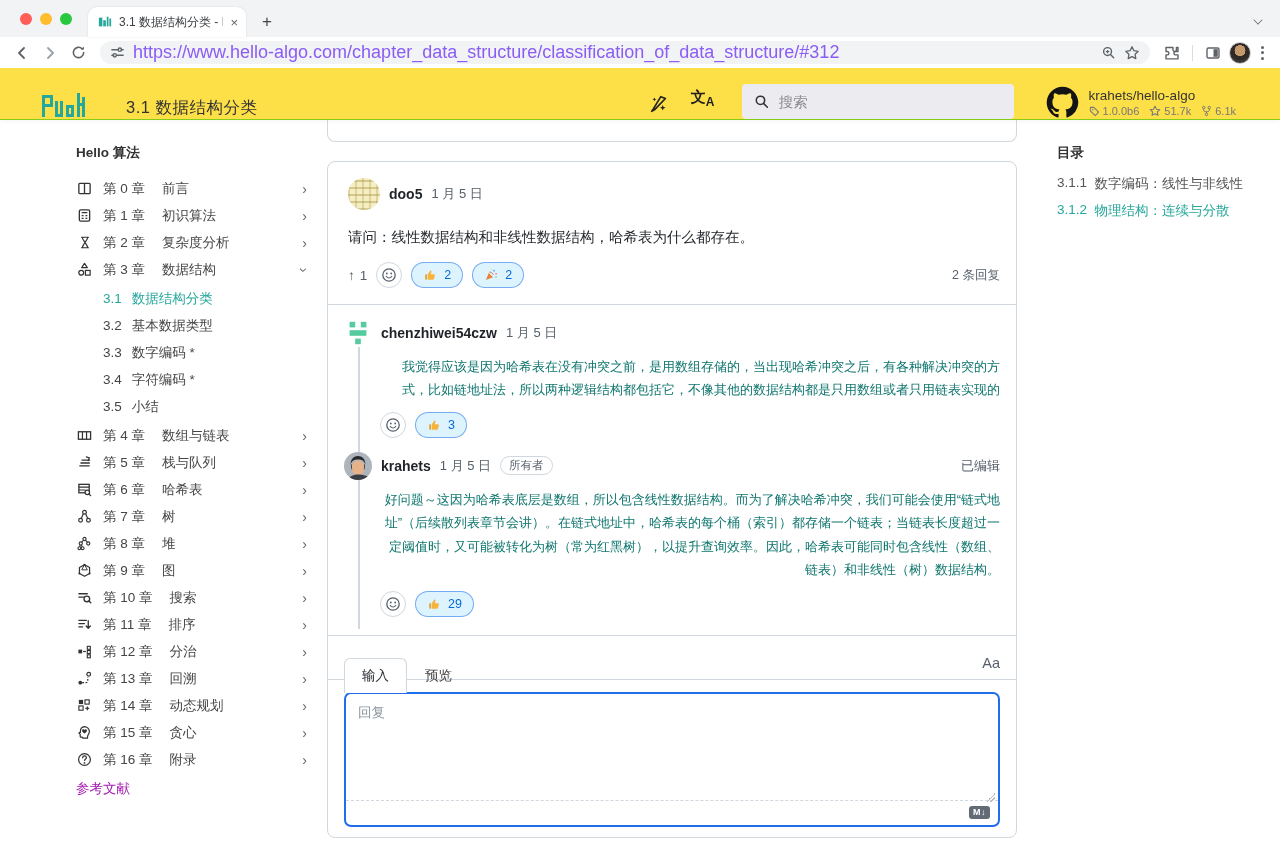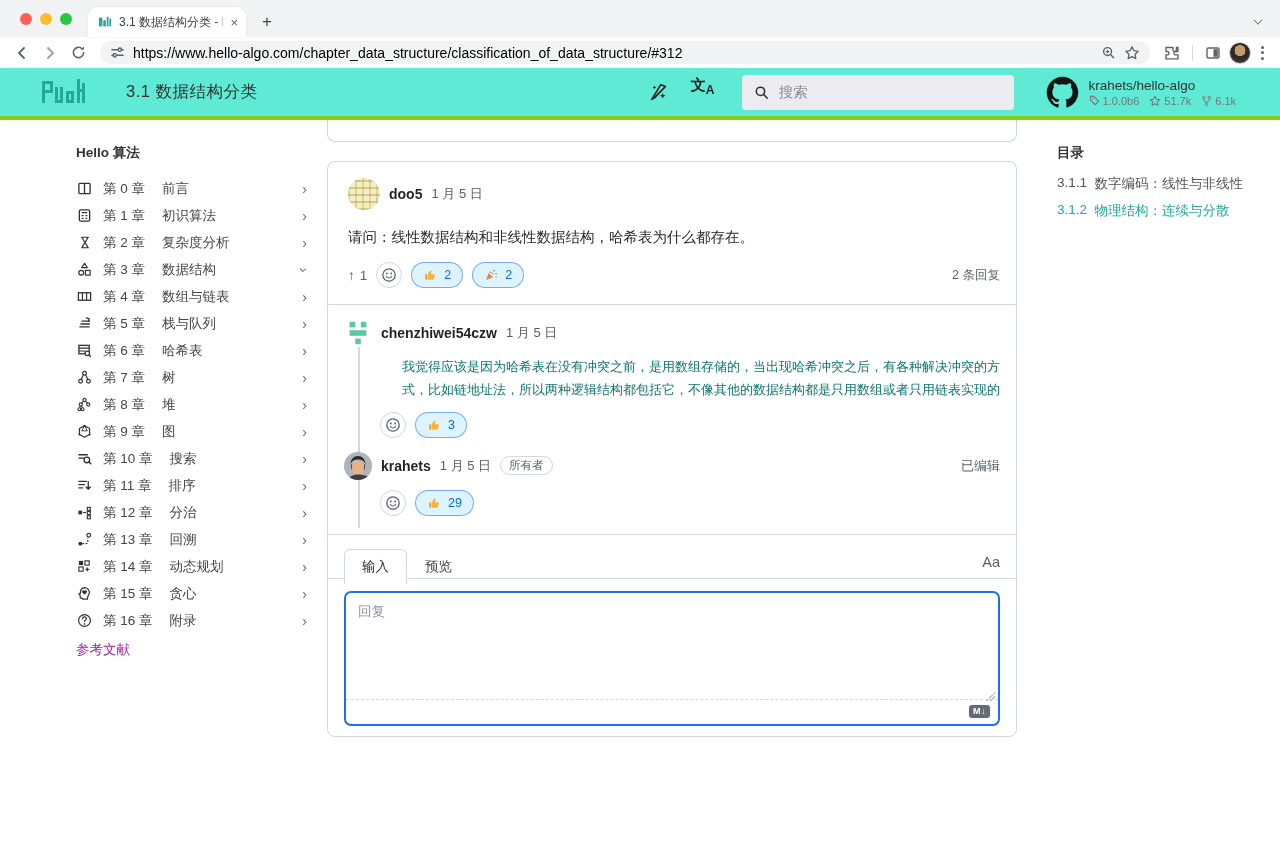--- a/index.html
+++ b/index.html
@@ -14,29 +14,29 @@
   .light.red{background:#ff5f57}.light.yellow{background:#febc2e}.light.green{background:#28c840}
   .tab { width:158px; height:30px; background:#fff; border-radius:9px 9px 0 0; display:flex; align-items:center; gap:7px; padding:0 8px 0 10px; font-size:12px; color:#3c4043; box-shadow:0 0 2px rgba(0,0,0,.12); }
   .tab-title { flex:1; white-space:nowrap; overflow:hidden; max-width:112px; }
   .tab-close { color:#5f6368; font-size:13px; cursor:default; }
   .newtab { width:26px; height:26px; margin:0 0 2px 8px; display:flex; align-items:center; justify-content:center; color:#444; font-size:17px; border-radius:50%; }
   .tabsearch { position:absolute; right:14px; top:10px; width:12px; height:12px; }
   .chev { width:8px; height:8px; border-right:1.6px solid #5f6368; border-bottom:1.6px solid #5f6368; transform:rotate(45deg); display:inline-block; }
   .toolbar { height:31px; background:#fff; display:flex; align-items:center; padding:0 10px; gap:4px; flex:0 0 auto; }
   .navbtn { width:24px; height:24px; display:flex; align-items:center; justify-content:center; }
   .omnibox { flex:1; height:23px; background:#f1f3f4; border-radius:12px; display:flex; align-items:center; padding:0 10px; margin:0 6px; gap:8px; }
-  .url { flex:1; font-size:14px; color:#000000; white-space:nowrap; overflow:hidden; }
+  .url { flex:1; font-size:18px; color:#8b5cf6; white-space:nowrap; overflow:hidden; }
   .toolbar svg, .tabstrip svg { display:block; }
   .tb-sep { width:1px; height:16px; background:#dadce0; margin:0 4px; }
   .avatar-chrome { width:22px; height:22px; border-radius:50%; background:radial-gradient(circle at 50% 38%, #c49a6c 0 34%, #2f2a28 35% 60%, #3c3734 61%); border:1px solid #d0d0d0; }
   .kebab { display:flex; flex-direction:column; gap:2.5px; padding:4px 6px; }
   .kebab i { width:3px; height:3px; border-radius:50%; background:#5f6368; }
 
   
-  .siteheader { height:52px; background:#5eead4; border-bottom:4px solid #84cc16; box-shadow:0 1px 4px rgba(0,0,0,.05); display:flex; align-items:center; padding:0 44px 0 42px; gap:14px; flex:0 0 auto; position:relative; z-index:3; }
+  .siteheader { height:52px; background:#fde047; border-bottom:1px solid #84cc16; box-shadow:0 1px 4px rgba(0,0,0,.05); display:flex; align-items:flex-end; padding:0 44px 0 42px; gap:14px; flex:0 0 auto; position:relative; z-index:3; }
   .page-title { font-size:16.5px; color:#333; margin-left:24px; letter-spacing:.5px; }
   .hdr-spacer { flex:1; }
   .hdr-icon { width:30px; height:30px; display:flex; align-items:center; justify-content:center; color:#222; }
   .translate { font-size:15px; font-weight:bold; color:#222; display:flex; align-items:flex-start; line-height:1; }
   .translate .a { font-size:12px; margin-top:7px; }
   .searchbox { width:272px; height:35px; background:#ececf0; border-radius:4px; display:flex; align-items:center; padding:0 12px; gap:10px; margin:0 10px; }
   .searchbox input { border:none; background:transparent; outline:none; font-size:14.5px; color:#333; width:100%; font-family:inherit; }
   .searchbox input::placeholder { color:#8a8a8e; }
   .repo { display:flex; align-items:center; gap:10px; margin-left:8px; }
   .repo-meta { display:flex; flex-direction:column; gap:2px; }
@@ -85,21 +85,21 @@
   .av { border-radius:50%; flex:0 0 auto; position:relative; z-index:1; }
   .av32 { width:32px; height:32px; }
   .av28 { width:28px; height:28px; }
   .avatar-doo5 { background:#f6eec3;
     background-image:repeating-linear-gradient(0deg, rgba(164,144,60,.4) 0 2px, transparent 2px 7px),
                      repeating-linear-gradient(90deg, rgba(164,144,60,.28) 0 2px, transparent 2px 7px); }
   .av svg { display:block; border-radius:50%; }
 
   .composer { border-top:1px solid #d0d7de; }
   .tabsrow { display:flex; align-items:flex-end; padding:8px 16px 0 16px; border-bottom:1px solid #d0d7de; height:44px; position:relative; }
-  .ctab { font-size:13.5px; color:#1f2328; padding:8px 17px; border:1px solid transparent; border-bottom:none; border-radius:6px 6px 0 0; position:relative; top:6px; }
+  .ctab { font-size:13.5px; color:#1f2328; padding:8px 17px; border:1px solid transparent; border-bottom:none; border-radius:6px 6px 0 0; position:relative; top:14px; }
   .ctab.active { background:#fff; border-color:#d0d7de; }
   .ctab.inactive { color:#444; }
   .fmt { margin-left:auto; color:#57606a; font-size:14.5px; padding-bottom:8px; }
   .editor { margin:12px 16px 10px 16px; border:2px solid #1f6feb; border-radius:7px; display:flex; flex-direction:column; height:135px; }
   .editor-main { flex:1; padding:10px 12px; font-size:13.5px; color:#8c959f; position:relative; }
   .editor-foot { border-top:1px dashed #d0d7de; display:flex; justify-content:flex-end; align-items:center; padding:5px 8px 6px 8px; position:relative; }
   .resize-grip { position:absolute; right:3px; top:-8px; width:9px; height:9px;
     background:linear-gradient(135deg, transparent 0 50%, #bbb 50% 56%, transparent 56% 72%, #bbb 72% 78%, transparent 78%); }
   .md-badge { background:#636c76; color:#fff; font-size:9px; font-weight:bold; border-radius:3px; padding:2px 4px; line-height:1; letter-spacing:.5px; }
 
@@ -302,20 +302,42 @@
               <path d="M8 1.5L11 6H5z" fill="none" stroke="#333" stroke-width="1.3" stroke-linejoin="round"></path>
               <circle cx="4.5" cy="11.5" r="2.6" fill="none" stroke="#333" stroke-width="1.3"></circle>
               <rect x="9" y="9" width="5" height="5" fill="none" stroke="#333" stroke-width="1.3"></rect>
             </svg>
           </span>
         <span class="sb-label">第 3 章</span>
           <span class="sb-name">数据结构</span>
         <span class="sb-arrow down">›</span>
       </div>
 
+      <div class="sb-children">
+        <div class="sb-child active">
+            <span>3.1</span>
+            <span>数据结构分类</span>
+          </div>
+        <div class="sb-child">
+            <span>3.2</span>
+            <span>基本数据类型</span>
+          </div>
+        <div class="sb-child">
+            <span>3.3</span>
+            <span>数字编码 *</span>
+          </div>
+        <div class="sb-child">
+            <span>3.4</span>
+            <span>字符编码 *</span>
+          </div>
+        <div class="sb-child">
+            <span>3.5</span>
+            <span>小结</span>
+          </div>
+      </div>
 
       <div class="sb-item">
         <span class="ic">
             <svg width="15" height="15" viewBox="0 0 16 16">
               <rect x="1.5" y="4" width="13" height="8" fill="none" stroke="#333" stroke-width="1.4"></rect>
               <path d="M5.8 4v8M10.2 4v8" stroke="#333" stroke-width="1.3"></path>
             </svg>
           </span>
         <span class="sb-label">第 4 章</span>
           <span class="sb-name">数组与链表</span>
@@ -567,20 +589,21 @@
                     <path d="M7 12.5c-.2 2 .4 4.5 1.2 5.8L7.6 12z" fill="#27292e"></path>
                     <path d="M21 12.5c.2 2-.4 4.5-1.2 5.8l.6-6.3z" fill="#27292e"></path>
                     <path d="M4 28c1.5-4 6-5.5 10-5.5S26.5 24 28 28z" fill="#3a3f46"></path>
                   </svg>
               </span>
               <span class="c-author">krahets</span>
               <span class="c-date">1 月 5 日</span>
               <span class="owner-badge">所有者</span>
               <span class="edited">已编辑</span>
             </div>
+            <div class="r-body">好问题～这因为哈希表底层是数组，所以包含线性数据结构。而为了解决哈希冲突，我们可能会使用“链式地址”（后续散列表章节会讲）。在链式地址中，哈希表的每个桶（索引）都存储一个链表；当链表长度超过一定阈值时，又可能被转化为树（常为红黑树），以提升查询效率。因此，哈希表可能同时包含线性（数组、链表）和非线性（树）数据结构。</div>
             <div class="r-foot">
               <button class="smiley-btn">
                 <svg width="16" height="16" viewBox="0 0 16 16">
                     <circle cx="8" cy="8" r="6.2" fill="none" stroke="#57606a" stroke-width="1.3"></circle>
                     <circle cx="5.8" cy="6.5" r=".9" fill="#57606a"></circle>
                     <circle cx="10.2" cy="6.5" r=".9" fill="#57606a"></circle>
                     <path d="M5.3 9.5c.7 1 1.6 1.5 2.7 1.5s2-.5 2.7-1.5" fill="none" stroke="#57606a" stroke-width="1.2" stroke-linecap="round"></path>
                   </svg>
               </button>
               <span class="pill">

